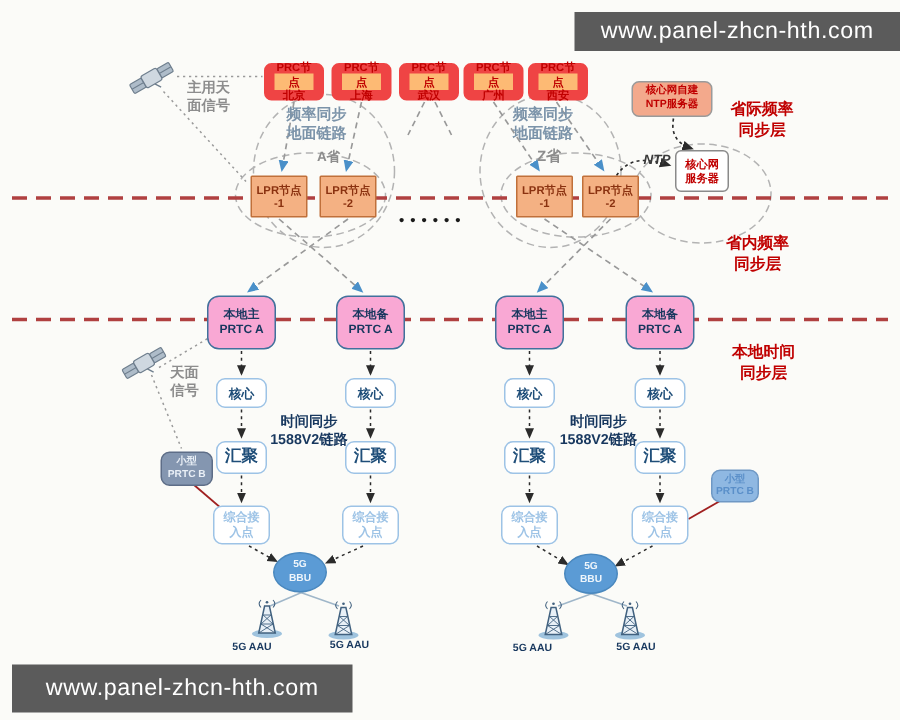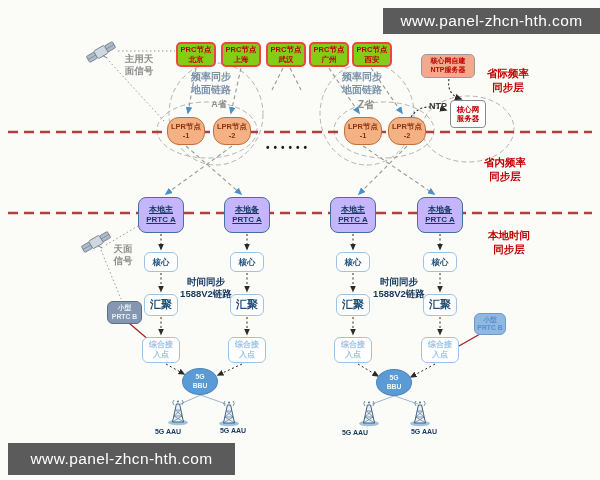--- a/index.html
+++ b/index.html
@@ -2,46 +2,46 @@
 <html><head>
 <meta charset="utf-8">
 <style>
   html,body{margin:0;padding:0;background:#ffffff;}
   .canvas{position:relative;width:600px;height:480px;background:#fbfbf8;overflow:hidden;
           font-family:"Liberation Sans","DejaVu Sans",sans-serif;}
   .layer{position:absolute;left:0;top:0;z-index:1;}
   .node{position:absolute;z-index:2;display:flex;align-items:center;justify-content:center;
         white-space:pre-line;text-align:center;font-weight:700;border-radius:5px;
         box-sizing:border-box;line-height:1.25;}
-  .prc{width:40px;height:25px;top:42px;background:#84cc16;border:2px solid #ef4444;
+  .prc{width:40px;height:25px;top:42px;background:#fdba74;border:7px solid #ef4444;
        color:#c00000;font-size:7.5px;}
   .lpr{width:38px;height:28px;top:117px;background:#f4b183;border:1px solid #c0703a;
-       color:#8a3210;font-size:7.5px;border-radius:12px;}
+       color:#8a3210;font-size:7.5px;border-radius:1px;}
   .ntpself{left:421px;top:54px;width:54px;height:24px;background:#f3a98c;border:1px solid #9a9a9a;
        color:#c00000;font-size:7px;border-radius:5px;}
   .coresrv{left:450px;top:100px;width:36px;height:28px;background:#ffffff;border:1px solid #8a8a8a;
        color:#c00000;font-size:7.5px;border-radius:4px;text-align:center;}
-  .prtc{width:46px;height:36px;top:197px;background:#c4b5fd;border:1.5px solid #41719c;
-       color:#17375e;font-size:8px;border-radius:8px;text-decoration:underline;}
+  .prtc{width:46px;height:36px;top:197px;background:#f9a8d4;border:1.5px solid #41719c;
+       color:#17375e;font-size:8px;border-radius:8px;}
   .wbox{background:#ffffff;border:1.2px solid #9dc3e6;color:#1f4e79;border-radius:6px;}
   .core{width:34px;height:20px;top:252px;font-size:8.5px;}
   .agg{width:34px;height:22px;top:294px;font-size:11px;}
   .ap{width:38px;height:26px;top:337px;font-size:8px;color:#9dc3e6;}
   .sprtcb1{left:107px;top:301px;width:35px;height:23px;background:#8496b0;border:1px solid #5d6d87;
        color:#e9eff6;font-size:6.8px;border-radius:6px;}
   .sprtcb2{left:474px;top:313px;width:32px;height:22px;background:#8fb8e2;border:1px solid #6f98c4;
        color:#5a8fc9;font-size:6.8px;border-radius:6px;}
   .bbu{width:36px;height:27px;background:#5b9bd5;border:1px solid #4a88be;color:#eef5fb;
        font-size:6.8px;border-radius:50%;}
   .lbl{position:absolute;z-index:2;white-space:pre-line;text-align:center;font-weight:700;line-height:1.3;}
   .gray{color:#8d8d8d;text-align:center;}
   .slate{color:#7b93a9;}
   .red{color:#c00000;}
   .navy{color:#17375e;}
-  .dark{color:#3a3a3a;}
+  .dark{color:#3a3a3a;font-style:italic;}
   .aau{position:absolute;z-index:2;width:44px;text-align:center;color:#17375e;
        font-weight:700;font-size:7px;}
   .wm{position:absolute;z-index:5;background:#5b5b5b;color:#ffffff;display:flex;
       align-items:center;justify-content:center;font-size:15.5px;letter-spacing:0.4px;}
   .wm-top{left:383px;top:8px;width:217px;height:26px;}
   .wm-bottom{left:8px;top:443px;width:227px;height:32px;}
   .dots{position:absolute;z-index:2;letter-spacing:4px;color:#1a1a1a;font-weight:700;font-size:10px;}
 </style>
 </head>
 <body>

